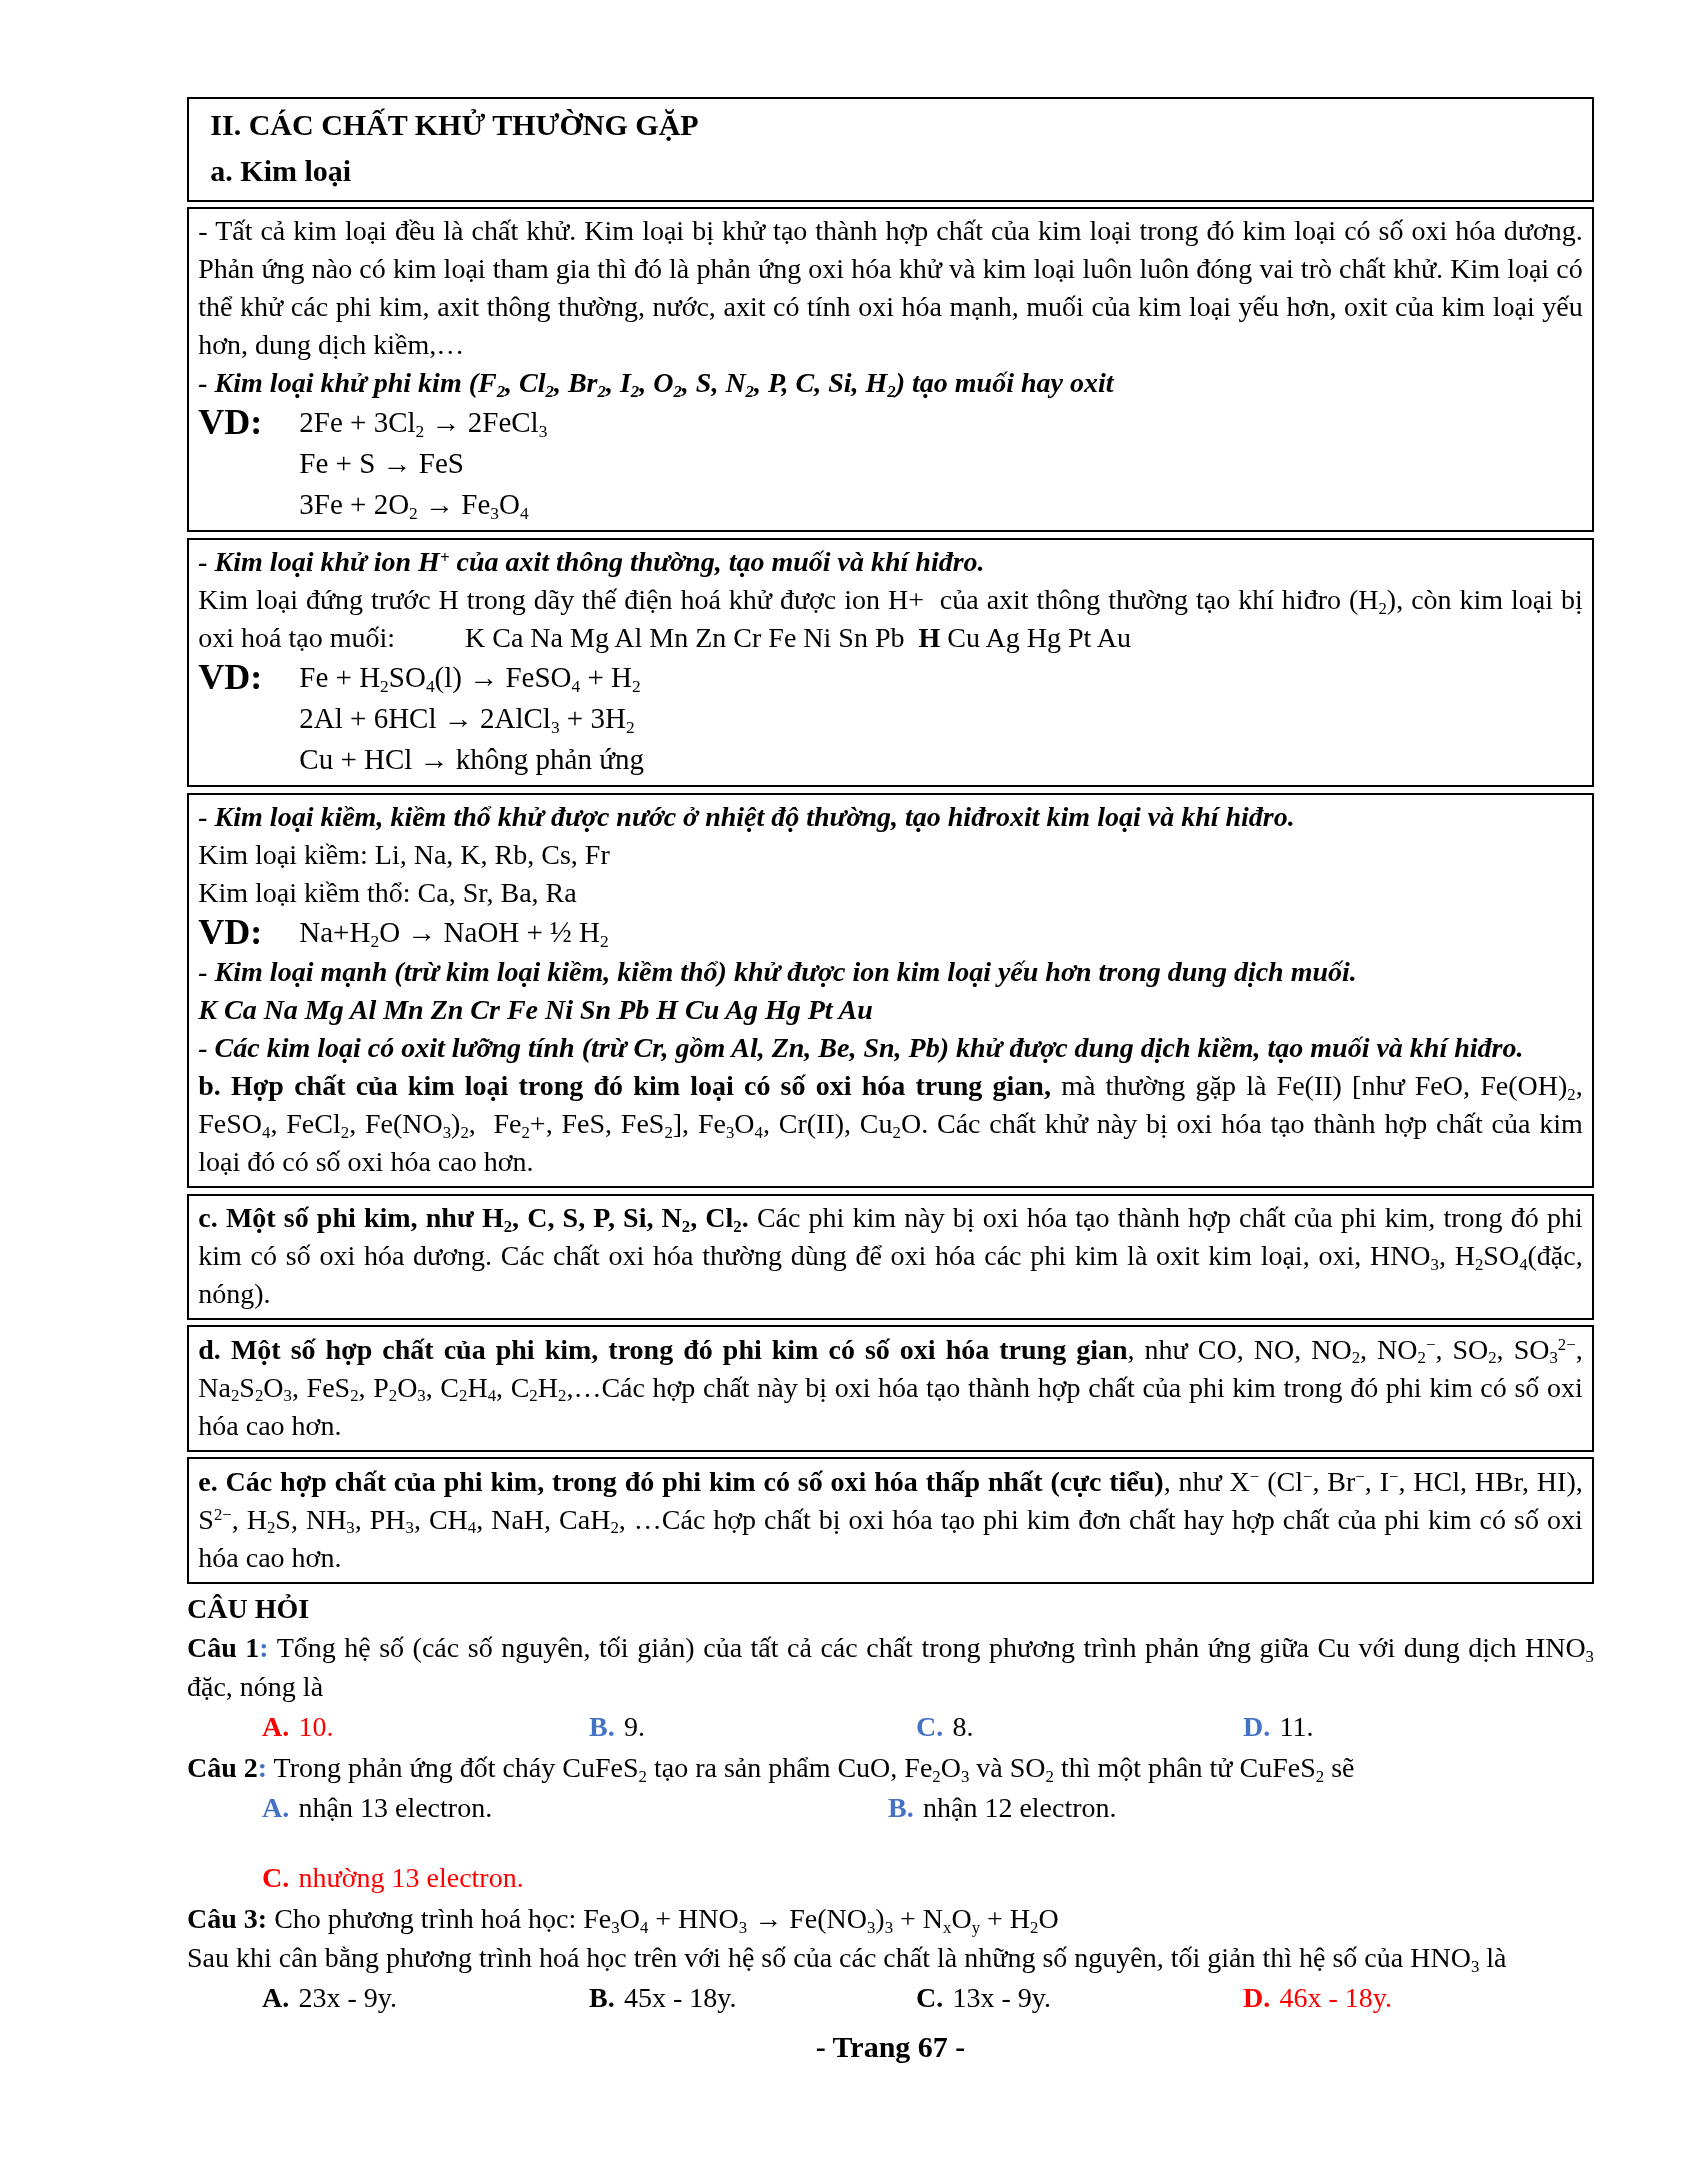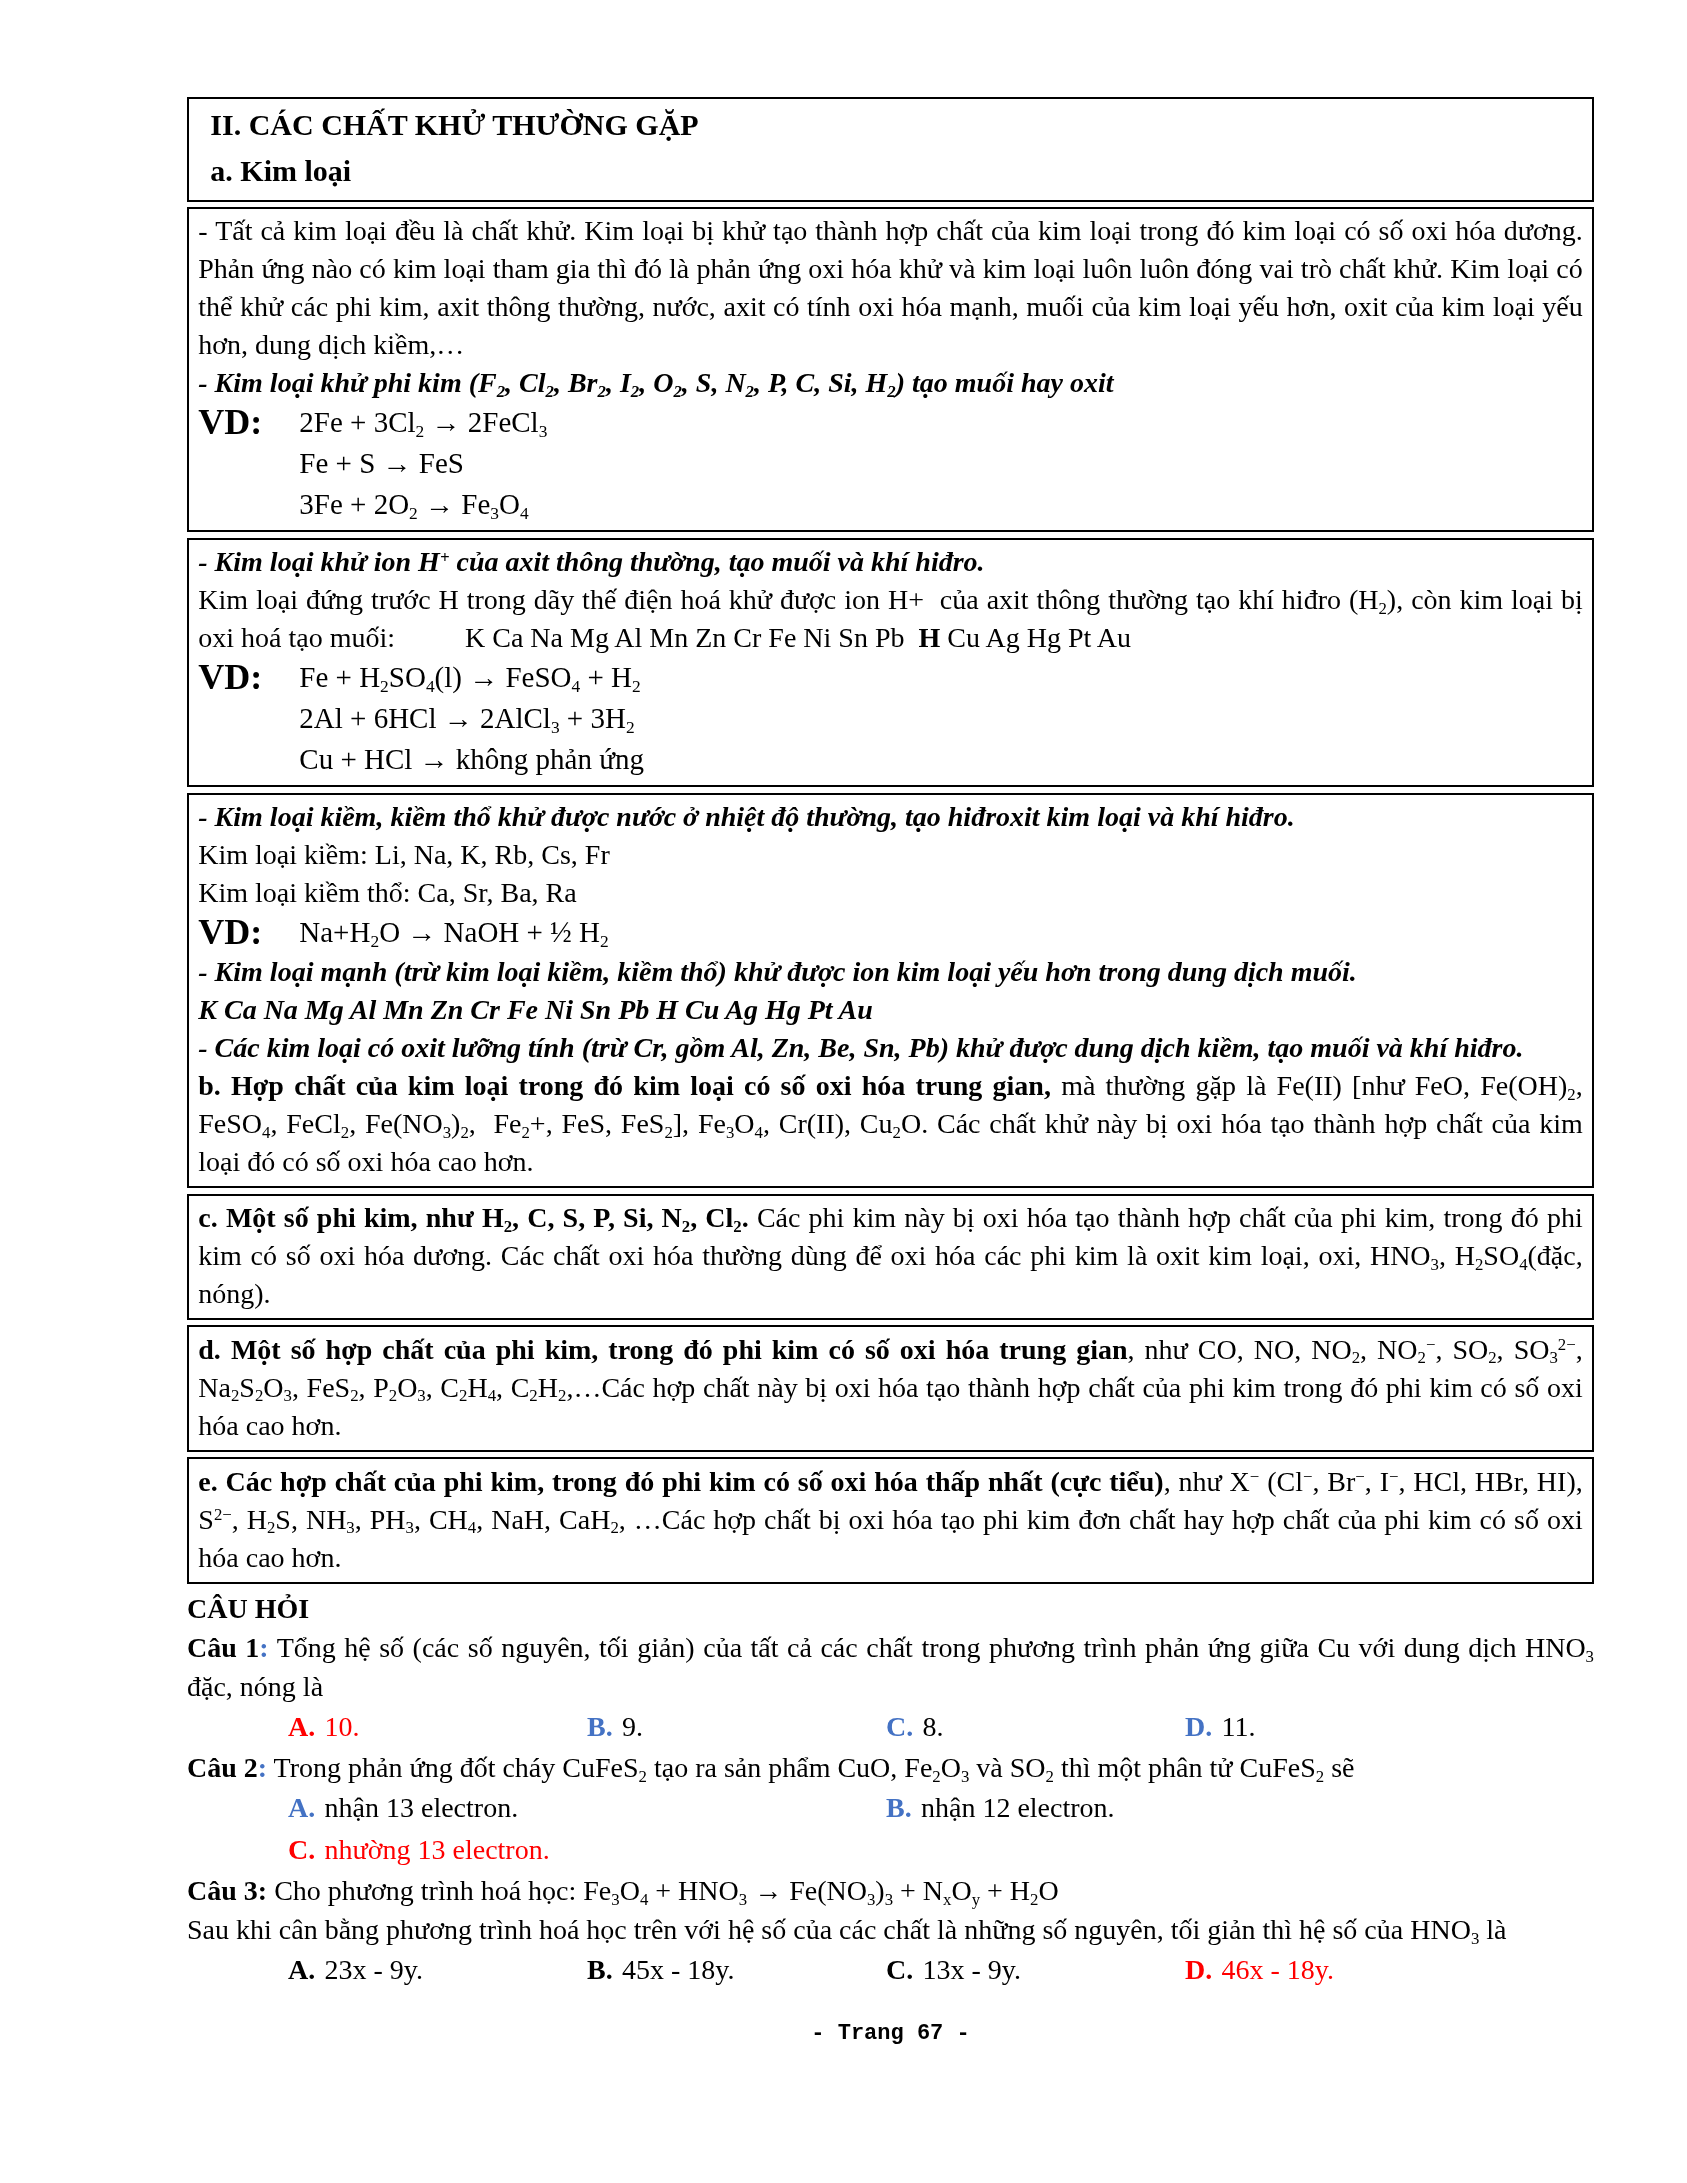--- a/index.html
+++ b/index.html
@@ -12,27 +12,27 @@
   .just{text-align:justify;}
   .bi{font-weight:bold;font-style:italic;}
   .vdrow{display:flex;line-height:41px;font-size:29px;}
   .vdlabel{font-weight:bold;flex:0 0 101px;font-size:36px;}
   .eq{line-height:41px;font-size:29px;}
   .eqind{margin-left:101px;}
   sub{font-size:60%;vertical-align:baseline;position:relative;top:0.28em;line-height:0;}
   sup{font-size:60%;vertical-align:baseline;position:relative;top:-0.5em;line-height:0;}
   .qs p{line-height:39px;}
   .qhead{font-weight:bold;}
-  .opts{display:grid;margin-left:101px;line-height:42px;}
+  .opts{display:grid;margin-left:75px;line-height:42px;gap:28px;}
   .o4{grid-template-columns:299px 299px 299px 1fr;}
   .o2{grid-template-columns:598px 1fr;}
   .opt b{margin-right:9.3px;}
   .blue{color:#4472C4;}
   .red{color:#FF0000;}
-  .footer{text-align:center;font-weight:bold;margin-top:24px;line-height:38px;font-size:22px;font-family:Liberation Mono, monospace;}
+  .footer{text-align:center;font-weight:bold;margin-top:9px;line-height:38px;font-size:30px;}
 </style>
 </head>
 <body>
 
 <div class="page">
 
   <div class="box">
     <p class="t">II. CÁC CHẤT KHỬ THƯỜNG GẶP</p>
     <p class="t">a. Kim loại</p>
   </div>

